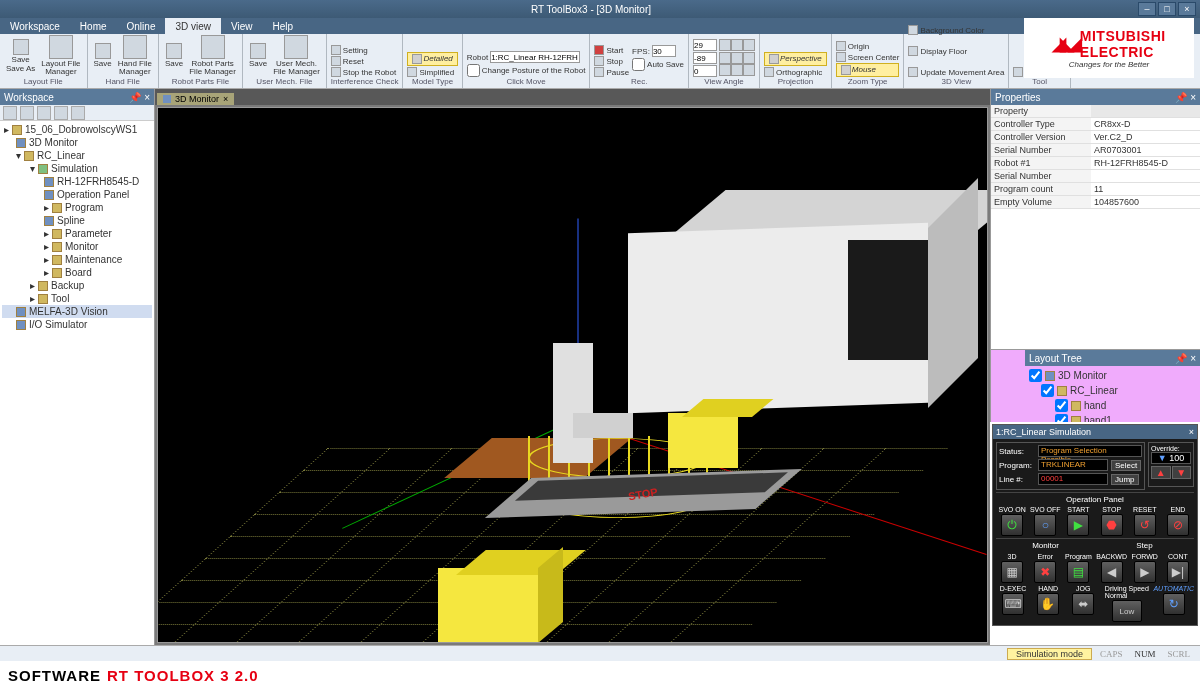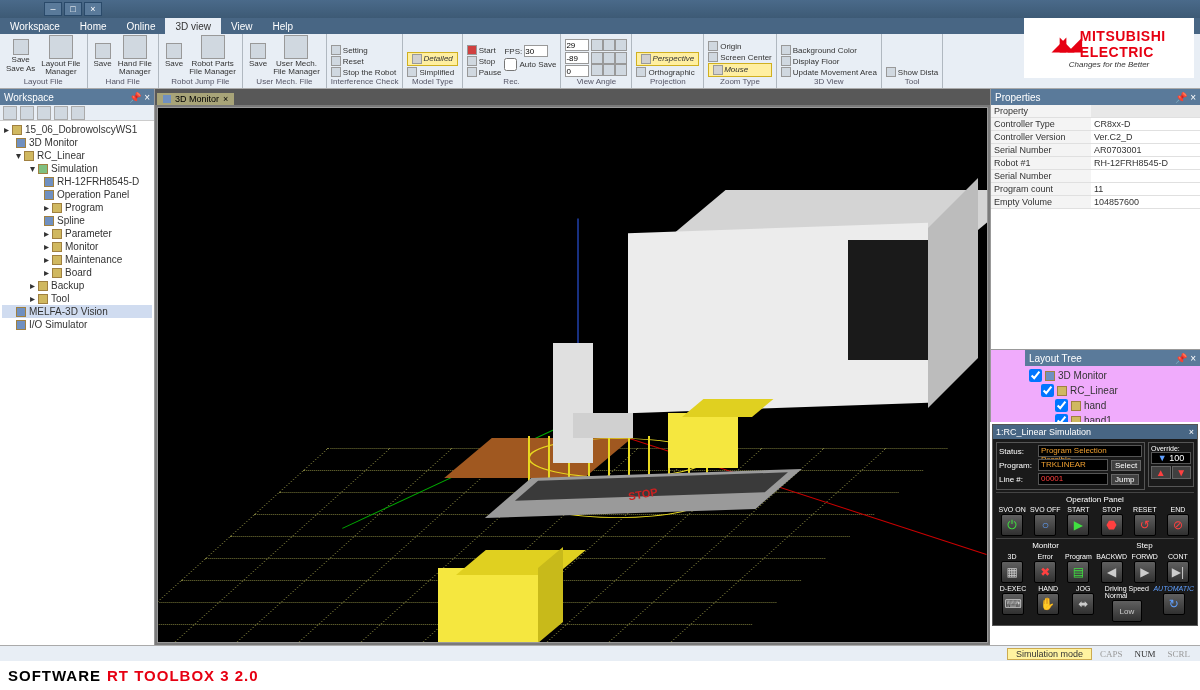--- a/index.html
+++ b/index.html
@@ -95,20 +95,21 @@
 .footer { height:28px; display:flex; align-items:center; padding:0 8px; font-size:15px; font-weight:bold; }
 .footer .s1 { color:#000; letter-spacing:1px; }
 .footer .s2 { color:#e60012; letter-spacing:1px; margin-left:6px; }
 input.ribinput { width:24px; height:12px; font-size:8px; border:1px solid #999; }
 </style>
 </head>
 <body>
 
 <div class="titlebar">
   <div style="width:40px"></div>
+  <div class="title">RT ToolBox3 - [3D Monitor]</div>
   <div class="wincontrols">
     <div>–</div>
     <div>□</div>
     <div>×</div>
   </div>
 </div>
 
 <div class="menubar">
   <div class="menutab">Workspace</div>
   <div class="menutab">Home</div>
@@ -153,21 +154,21 @@
       <div class="ribbtn">
           <div class="ico"></div>
           <div class="lbl">Save</div>
         </div>
       <div class="ribbtn">
           <div class="ico big"></div>
           <div class="lbl">Robot Parts
 File Manager</div>
         </div>
     </div>
-    <div class="label">Robot Jump File</div>
+    <div class="label">Robot Parts File</div>
   </div>
   <div class="ribgroup">
     <div class="ribrow">
       <div class="ribbtn">
           <div class="ico"></div>
           <div class="lbl">Save</div>
         </div>
       <div class="ribbtn">
           <div class="ico big"></div>
           <div class="lbl">User Mech.
@@ -198,20 +199,33 @@
       <div class="ribbtn highlight" style="flex-direction:row;padding:1px 4px">
           <div class="sq" style="width:10px;height:10px;background:#d0d0d0;border:1px solid #999"></div>
           <span class="lbl">Detailed</span>
         </div>
       <div class="ribtxt">
           <div class="sq"></div>
           <span>Simplified</span>
         </div>
     </div>
     <div class="label">Model Type</div>
+  </div>
+  <div class="ribgroup">
+    <div style="display:flex;flex-direction:column;gap:1px">
+      <div class="ribtxt">
+          <span>Robot</span>
+          <input class="ribinput" style="width: 90px;" value="1:RC_Linear RH-12FRH">
+        </div>
+      <div class="ribtxt">
+          <input type="checkbox" style="">
+          <span>Change Posture of the Robot</span>
+        </div>
+    </div>
+    <div class="label">Click Move</div>
   </div>
   <div class="ribgroup">
     <div style="display:flex;gap:3px">
       <div style="display:flex;flex-direction:column;gap:1px">
         <div class="ribtxt">
             <div class="sq" style="background:#d04040"></div>
             <span>Start</span>
           </div>
         <div class="ribtxt">
             <div class="sq"></div>
@@ -280,21 +294,21 @@
           <span>Screen Center</span>
         </div>
       <div class="ribbtn highlight" style="flex-direction:row;padding:1px 4px">
           <div class="sq" style="width:10px;height:10px;background:#d0d0d0;border:1px solid #999"></div>
           <span class="lbl">Mouse</span>
         </div>
     </div>
     <div class="label">Zoom Type</div>
   </div>
   <div class="ribgroup">
-    <div style="display:flex;flex-direction:column;gap:1px">
+    <div style="display:flex;flex-direction:column;gap:11px">
       <div class="ribtxt">
           <div class="sq"></div>
           <span>Background Color</span>
         </div>
       <div class="ribtxt">
           <div class="sq"></div>
           <span>Display Floor</span>
         </div>
       <div class="ribtxt">
           <div class="sq"></div>

